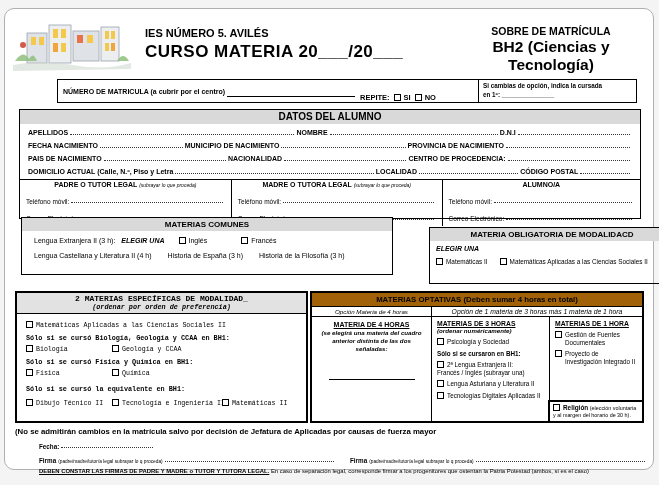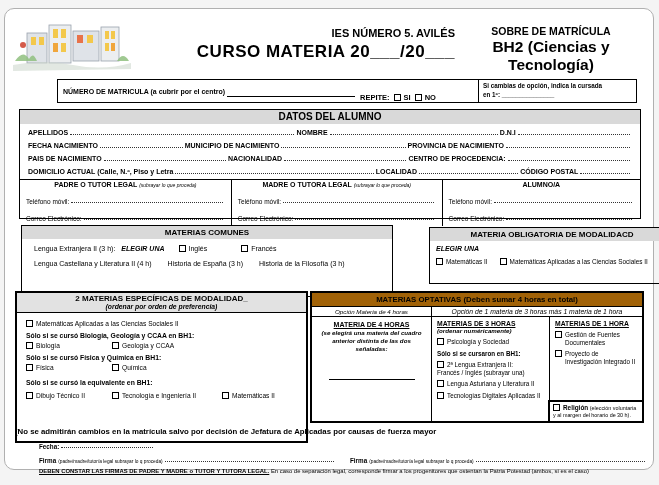--- a/index.html
+++ b/index.html
@@ -1,21 +1,21 @@
 <!DOCTYPE html>
 <html><head>
 <meta charset="utf-8">
 <style>
   * { margin:0; padding:0; box-sizing:border-box; }
   html,body { width:659px; height:485px; background:#f4f4f4; font-family:"Liberation Sans", sans-serif; color:#000; overflow:hidden; }
   .sheet { position:absolute; left:4px; top:8px; width:650px; height:462px; background:#fff; border:1.5px solid #b0b0b0; border-radius:10px; }
 
   
   .logo { position:absolute; left:8px; top:6px; width:118px; height:60px; }
-  .hdr-center { position:absolute; left:140px; top:18px; width:310px; text-align:right; }
+  .hdr-center { position:absolute; left:140px; top:18px; width:310px; text-align:left; }
   .hdr-school { font-size:11px; font-weight:bold; }
   .hdr-course { font-size:17px; font-weight:bold; margin-top:3px; letter-spacing:.5px; }
   .hdr-right { position:absolute; left:448px; top:16px; width:196px; text-align:center; }
   .hdr-sobre { font-size:10.5px; font-weight:bold; }
   .hdr-bh2 { font-size:15.5px; font-weight:bold; margin-top:1px; }
 
   
   .mat-row { position:absolute; left:52px; top:70px; width:580px; height:24px; border:1.5px solid #000; display:flex; background:#fff; }
   .mat-num { flex:1; display:flex; align-items:center; padding:0 5px; font-size:7px; font-weight:bold; white-space:nowrap; }
   .fill-line { flex:1; border-bottom:1px solid #000; height:11px; margin-left:2px; min-width:20px; }
@@ -31,36 +31,36 @@
   .dots { border-bottom:1px dotted #333; height:9px; margin:0 2px 2px 2px; }
   .g1{flex-grow:1;} .g2{flex-grow:2;} .g3{flex-grow:3;} .g4{flex-grow:4;}
   .tutors { border-top:1.5px solid #000; margin-top:3px; display:grid; grid-template-columns:34% 34% 32%; height:47px; }
   .tcol { padding:1px 6px 2px; }
   .tcol + .tcol { border-left:1.5px solid #000; }
   .tcol-hdr { text-align:center; font-size:7px; font-weight:bold; white-space:nowrap; }
   .tiny-note { font-size:5px; font-weight:normal; font-style:italic; }
   .tline { display:flex; align-items:flex-end; font-size:6.5px; margin-top:6px; white-space:nowrap; }
 
   
-  .comunes { position:absolute; left:16px; top:216px; width:372px; height:72px; border:1.5px solid #000; }
+  .comunes { position:absolute; left:16px; top:208px; width:372px; height:58px; border:1.5px solid #000; }
   .comunes .sec-hdr, .obligatoria .sec-hdr { height:13px; line-height:13px; font-size:8px; }
   .com-body { padding:6px 12px 0; font-size:7px; }
   .com-line1 { display:flex; align-items:center; gap:6px; white-space:nowrap; }
   .com-line2 { display:flex; gap:16px; margin-top:8px; white-space:nowrap; }
   .bi { font-weight:bold; font-style:italic; }
   .obligatoria { position:absolute; left:392px; top:218px; width:246px; height:57px; border:1.5px solid #000;margin-left:32px; }
   .obl-body { padding:4px 6px 0; font-size:6.4px; }
   .obl-row { display:flex; gap:12px; margin-top:6px; align-items:flex-start; white-space:nowrap; }
 
   
   .cb { display:inline-block; width:7px; height:7px; border:1.1px solid #000; background:#fff; vertical-align:-1px; margin-right:3px; flex:none; }
   .cbrow { white-space:nowrap; }
 
   
-  .especificas { position:absolute; left:10px; top:282px; width:293px; height:152px; border:2px solid #000; display:flex; flex-direction:column; }
+  .especificas { position:absolute; left:10px; top:282px; width:293px; height:132px; border:2px solid #000; display:flex; flex-direction:column;font-family:Liberation Mono, monospace; }
   .esp-hdr { background:#e2e2e2; text-align:center; padding:1px 0 2px; border-bottom:1.5px solid #000; }
   .esp-title { font-size:8px; font-weight:bold; }
   .esp-sub { font-size:6.8px; font-weight:bold; font-style:italic; }
   .esp-body { padding:4px 9px; font-size:6.6px; }
   .esp-body .h { font-weight:bold; margin-top:5px; font-size:6.8px; }
   .esp-row { margin-top:3px; display:flex; }
   .esp-row .w1 { width:86px; } .esp-row .w2 { width:110px; }
 
   
   .optativas { position:absolute; left:305px; top:282px; width:334px; height:132px; border:2px solid #000; display:flex; flex-direction:column; }

